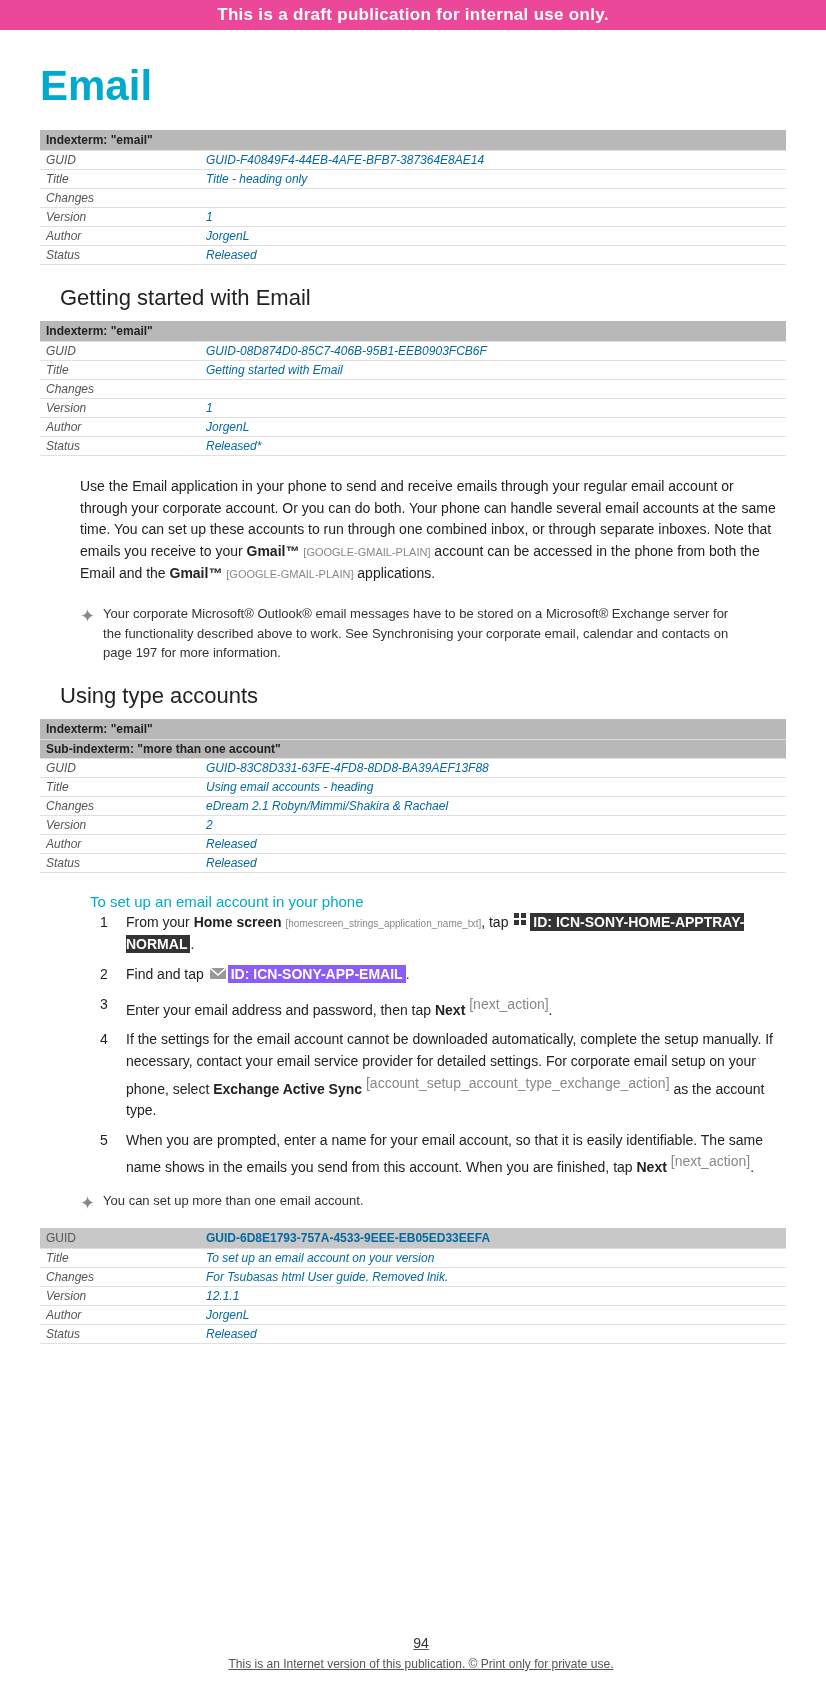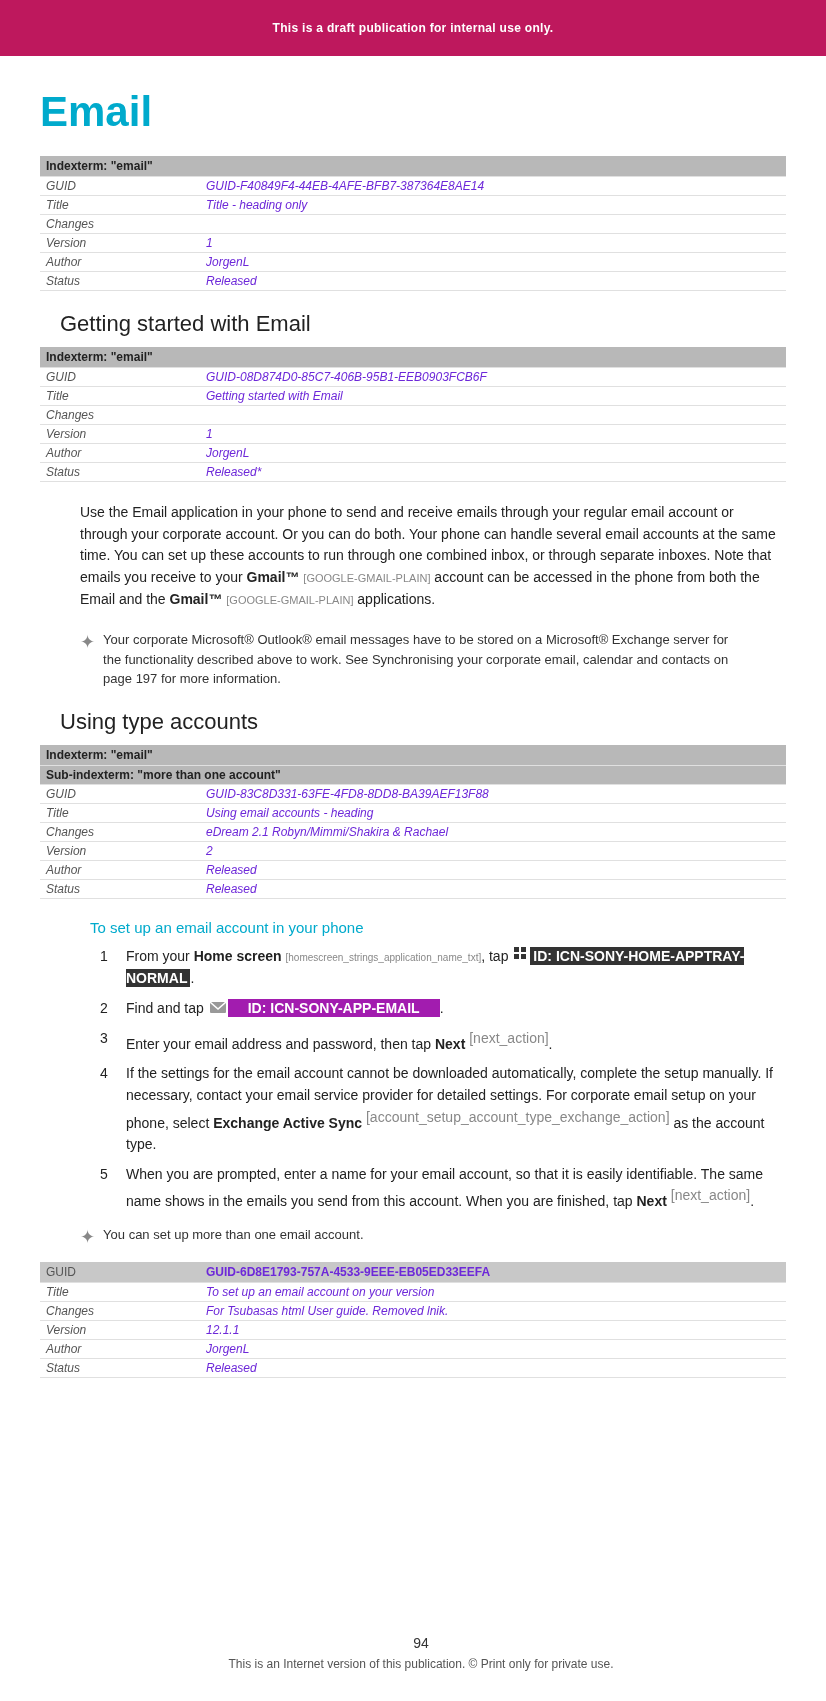--- a/index.html
+++ b/index.html
@@ -8,25 +8,25 @@
       font-size: 14px;
       background: #fff;
       color: #222;
       width: 826px;
       min-height: 1701px;
       position: relative;
     }
 
     
     .draft-banner {
-      background: #be185d;
+      background: #ec4899;
       color: #fff;
-      font-size: 12px;
+      font-size: 17px;
       text-align: center;
-      padding: 21px 0;
+      padding: 5px 0;
       font-weight: bold;
       letter-spacing: 0.3px;
     }
 
     
     .main-content {
       padding: 0 40px;
     }
 
     
@@ -55,21 +55,21 @@
       padding: 2px 6px;
       border-bottom: 1px solid #e0e0e0;
       font-style: italic;
       color: #555;
     }
     .meta-table tr td:first-child {
       width: 160px;
       font-weight: normal;
     }
     .meta-table tr td:last-child {
-      color: #6d28d9;
+      color: #0369a1;
     }
 
     
     .section-heading {
       font-size: 22px;
       font-weight: normal;
       color: #222;
       margin-top: 20px;
       margin-bottom: 10px;
       padding-left: 20px;
@@ -103,21 +103,21 @@
       color: #333;
     }
 
     
     .sub-section-heading {
       font-size: 15px;
       font-weight: normal;
       color: #00aacc;
       padding-left: 50px;
       margin-top: 14px;
-      margin-bottom: 10px;
+      margin-bottom: 2px;
     }
 
     
     .numbered-list {
       padding-left: 60px;
       margin-bottom: 10px;
     }
     .numbered-list li {
       margin-bottom: 8px;
       line-height: 1.55;
@@ -145,20 +145,21 @@
 
     
     .page-footer {
       position: absolute;
       bottom: 30px;
       left: 16px;
       right: 0;
       text-align: center;
       font-size: 12px;
       color: #555;
+      text-decoration: underline;
     }
     .page-number {
       font-size: 14px;
       color: #333;
       text-align: center;
       margin-bottom: 6px;
     }
 
     .meta-header-row td {
       background: #b8b8b8 !important;
@@ -179,23 +180,23 @@
       font-weight: normal;
     }
 
     .highlight-dark {
       background: #333;
       color: #fff;
       padding: 1px 3px;
       font-weight: bold;
     }
     .highlight-gray {
-      background: #a21caf;
+      background: #8b5cf6;
       color: #fff;
-      padding: 1px 20px;
+      padding: 1px 3px;
       font-weight: bold;
     }
   </style>
 </head>
 <body>
 
 <div class="draft-banner">
   <span>This is a draft publication for internal use only.</span>
 </div>
 

